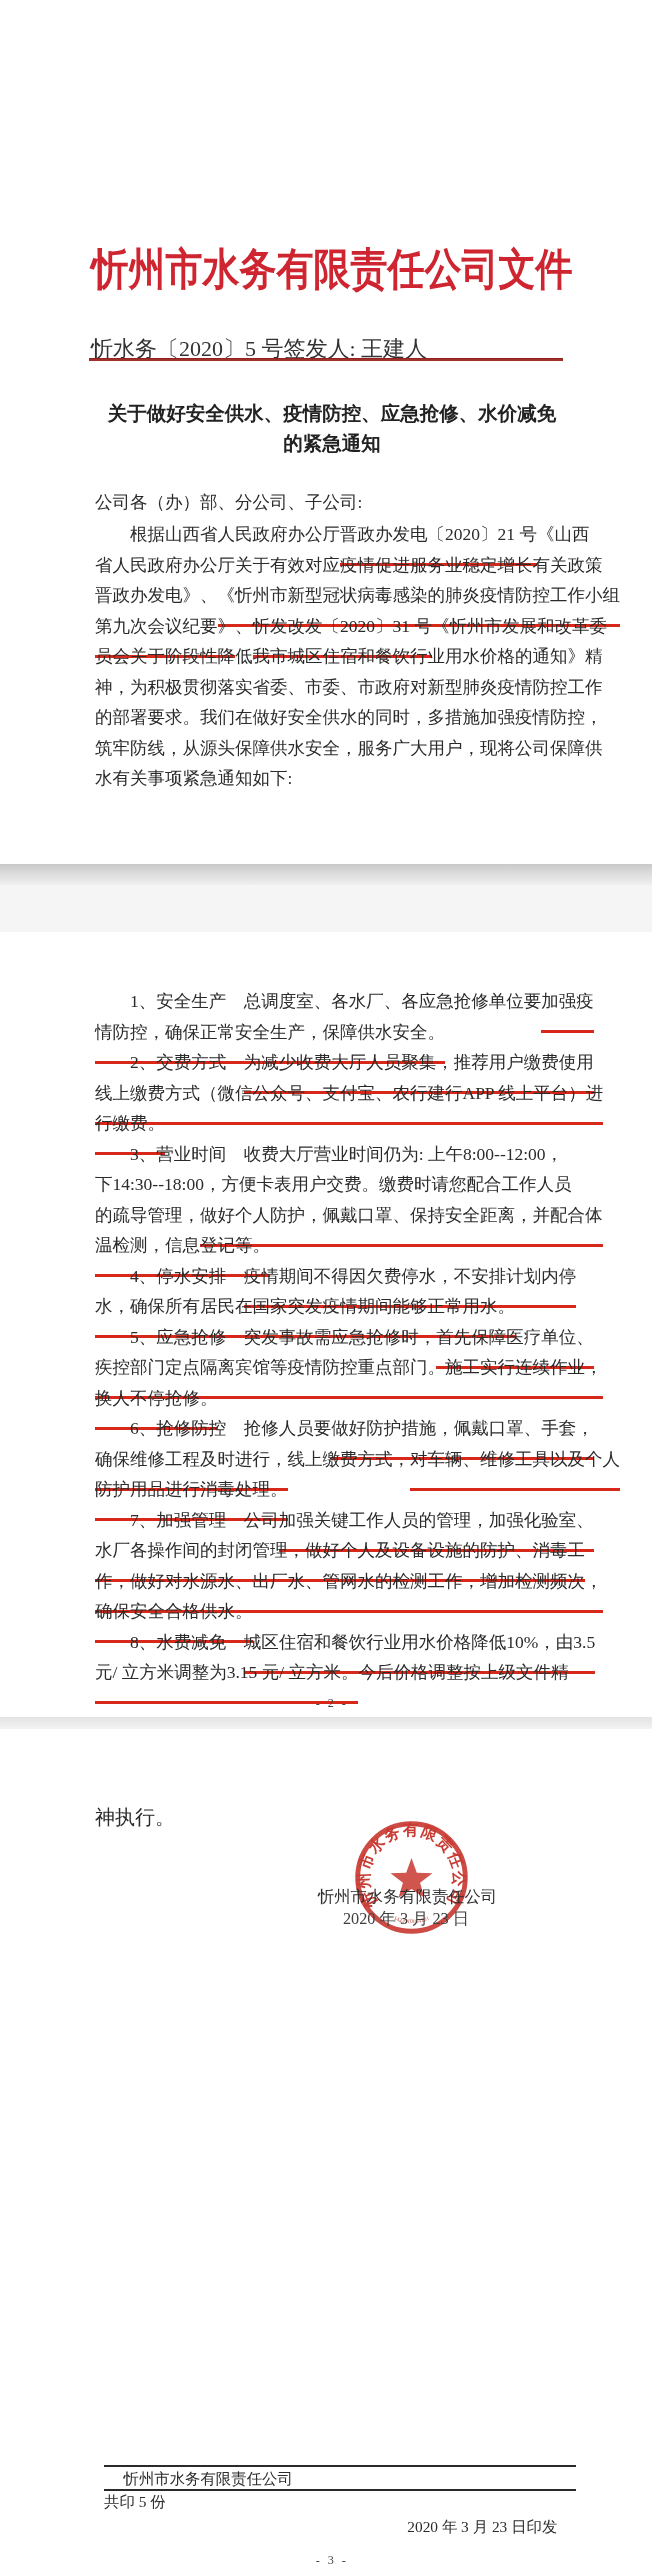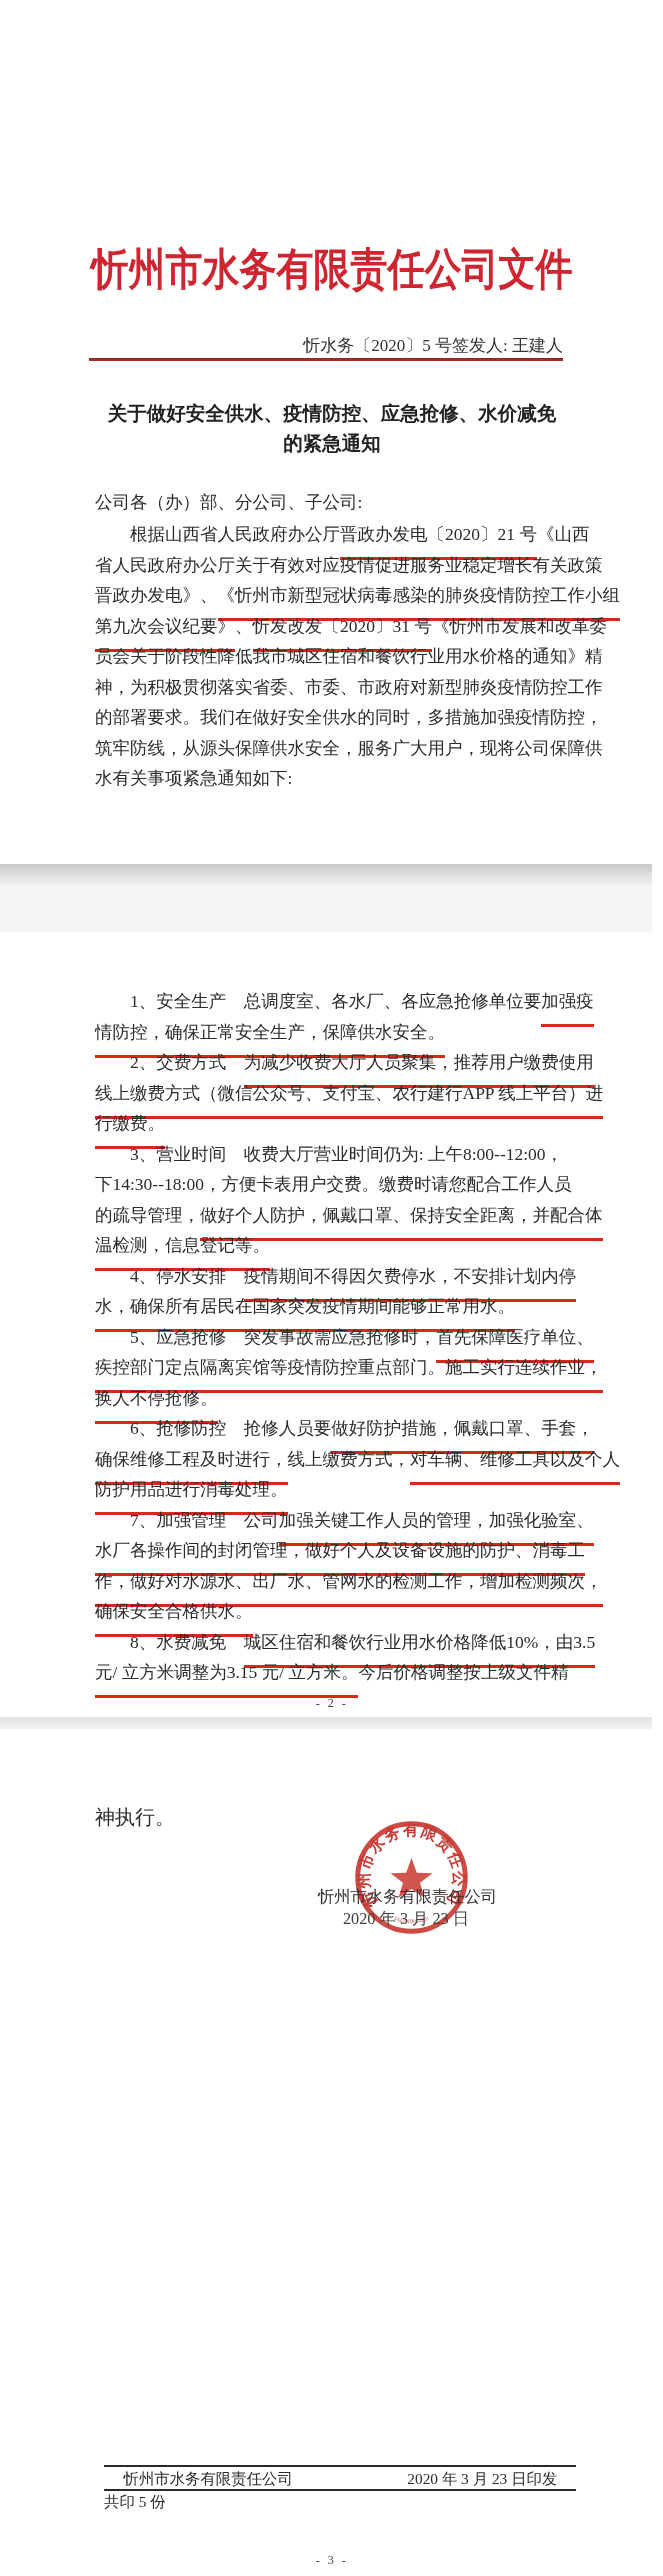--- a/index.html
+++ b/index.html
@@ -10,41 +10,41 @@
     color:#2b2b2b;
   }
   
   .org-header{
     position:absolute;top:240px;left:0;width:664px;text-align:center;
     font-size:37px;font-weight:900;color:#ce2530;letter-spacing:0px;
     transform:scaleY(1.18);transform-origin:50% 0;white-space:nowrap;
   }
   .docno-row{
     position:absolute;top:334px;left:91px;right:89px;
-    display:flex;justify-content:flex-end;
-    font-size:17px;color:#333;
+    display:flex;justify-content:flex-start;
+    font-size:22px;color:#333;
   }
   .red-rule{
     position:absolute;top:358px;left:89px;right:89px;height:2.4px;
     background:#a03029;border-top:0.8px solid #8c241f;
   }
   .doc-title{
     position:absolute;left:0;width:664px;text-align:center;
     font-family:"Liberation Sans","DejaVu Sans",sans-serif;
     font-weight:700;font-size:19.5px;color:#222;white-space:nowrap;
   }
   .doc-title.l1{top:400px;}
   .doc-title.l2{top:430px;}
   .addressee{position:absolute;top:490px;left:95px;font-size:17.5px;white-space:nowrap;}
   
   .bodyblock{position:absolute;left:95px;width:481px;}
   .p1-body{top:519px;}
   .p2-body{top:938px;margin-top:48px;}
   .tline{height:30.5px;line-height:30.5px;font-size:17.5px;white-space:nowrap;color:#2b2b2b;}
-  .rl{border-bottom:3.3px solid #d7281a;padding-bottom:13px;}
+  .rl{border-bottom:3.3px solid #d7281a;padding-bottom:19px;}
   
   .band1{position:absolute;top:864px;left:0;width:664px;height:21px;
     background:linear-gradient(180deg,#c9c9c9 0%,#e2e2e2 60%,#efefef 100%);}
   .band1b{position:absolute;top:885px;left:0;width:664px;height:47px;background:#f5f5f5;}
   .band2{position:absolute;top:1717px;left:0;width:664px;height:12.2px;
     background:linear-gradient(180deg,#e3e3e3,#f3f3f3);}
   
   .pageno{position:absolute;left:0;width:664px;text-align:center;
     font-size:12.2px;color:#444;letter-spacing:2.4px;}
   .p2no{top:1696px;}
@@ -57,21 +57,21 @@
   .sig-date{position:absolute;top:1908px;left:329px;width:154px;text-align:center;
     font-size:16.3px;white-space:nowrap;color:#404040;z-index:3;}
   
   .footer-line{position:absolute;left:104px;width:472px;height:1.6px;background:#2a2a2a;}
   .fl1{top:2465px;}
   .fl2{top:2489px;}
   .footer-row{position:absolute;top:2470px;left:104px;width:472px;
     display:flex;justify-content:space-between;font-size:15.4px;line-height:18px;
     padding:0;box-sizing:border-box;}
   .footer-row .fleft{padding-left:19.5px;}
-  .footer-row .fright{padding-right:18.7px;}
+  .footer-row .fright{padding-right:18.7px;margin-top:48px;}
   .copies{position:absolute;top:2492px;left:104px;width:446px;text-align:left;
     font-size:15.4px;}
 </style>
 </head>
 <body>
 
 <div class="sheet">
 
   <div class="org-header">忻州市水务有限责任公司文件</div>
   <div class="docno-row">

